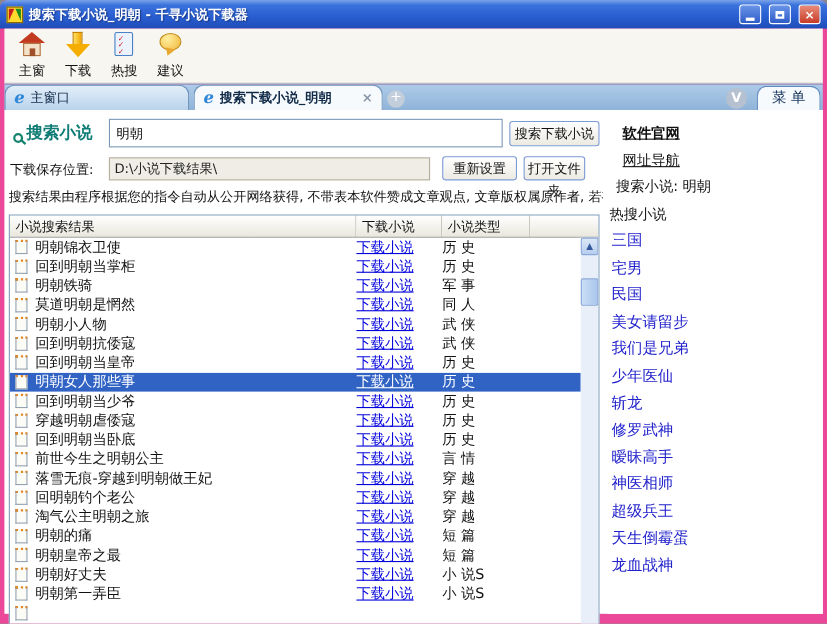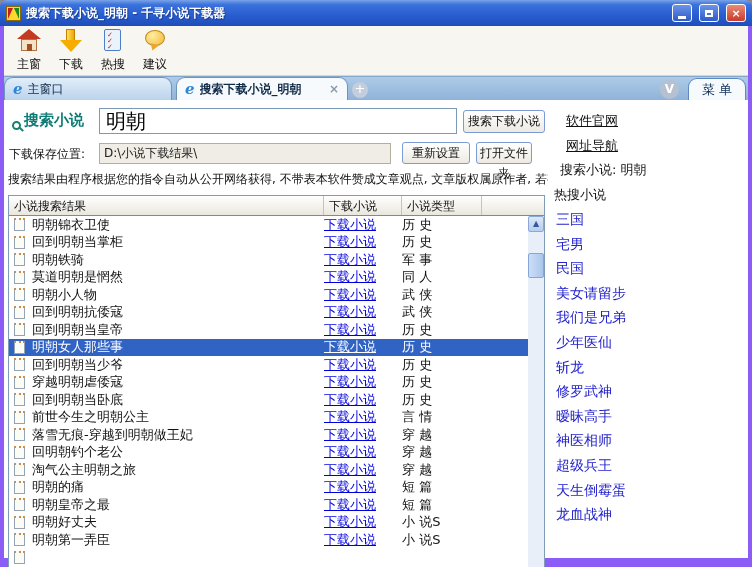--- a/index.html
+++ b/index.html
@@ -1,17 +1,17 @@
 <!DOCTYPE html>
 <html><head>
 <meta charset="utf-8">
 <style>
   html,body{margin:0;padding:0;background:#888;}
   *{box-sizing:border-box;font-family:"DejaVu Sans","Liberation Sans",sans-serif;}
-  #app{position:relative;width:752px;height:567px;background:#8b5cf6;overflow:hidden;
+  #app{position:relative;width:752px;height:567px;background:#ec4899;overflow:hidden;
        border-radius:7px 7px 0 0;}
   
   .titlebar{position:absolute;left:0;top:0;width:752px;height:26px;
     background:linear-gradient(180deg,#7AA3E8 0%,#3A72DC 18%,#2A5FD2 55%,#1E4DB8 100%);
     display:flex;align-items:center;padding:0 6px;gap:5px;}
   .app-icon{width:15px;height:15px;background:#FFD92E;border:1px solid #8A6A00;position:relative;flex:0 0 auto;}
   .app-icon .tri-red{position:absolute;left:1px;top:1px;width:0;height:0;
     border-top:11px solid #C81E1E;border-right:5px solid transparent;}
   .app-icon .tri-green{position:absolute;right:1px;top:1px;width:0;height:0;
     border-top:11px solid #1E8A1E;border-left:5px solid transparent;}
@@ -65,21 +65,21 @@
     border:1px solid #5E88C0;border-bottom:none;border-radius:9px 9px 0 0;
     font-size:13px;color:#103058;text-align:center;line-height:21px;cursor:pointer;}
   
   .content{position:absolute;left:4px;top:100px;width:744px;height:458px;background:#fff;}
   .search-label{position:absolute;left:8px;top:11px;display:flex;align-items:flex-end;gap:3px;
     color:#0E7C74;font-weight:bold;font-size:15px;}
   .mag{width:9px;height:9px;border:2px solid #15836E;border-radius:50%;position:relative;display:inline-block;}
   .mag::after{content:"";position:absolute;width:6px;height:2px;background:#15836E;
     transform:rotate(42deg);right:-5px;bottom:-2px;}
   .search-input{position:absolute;left:95px;top:8px;width:358px;height:26px;border:1px solid #7A9AB8;
-    font-size:20px;padding:0 6px;outline:none;}
+    font-size:12px;padding:0 6px;outline:none;}
   .btn{position:absolute;background:linear-gradient(180deg,#FFFFFF,#ECEAE2);border:1px solid #7C9AD4;
     border-radius:3px;font-size:12px;color:#111;text-align:center;cursor:pointer;}
   .btn-search{left:459px;top:10px;width:82px;height:23px;line-height:21px;}
   .save-label{position:absolute;left:5px;top:46px;font-size:12px;color:#111;}
   .path-box{position:absolute;left:95px;top:43px;width:292px;height:21px;background:#EFEDE5;
     border:1px solid #B4AE9E;font-size:12px;line-height:19px;padding:0 4px;color:#222;
     white-space:nowrap;overflow:hidden;}
   .btn-reset{left:398px;top:42px;width:68px;height:22px;line-height:20px;}
   .btn-open{left:472px;top:42px;width:56px;height:22px;line-height:20px;}
   .disclaimer{position:absolute;left:4px;top:71px;width:540px;font-size:12px;color:#111;
@@ -335,21 +335,21 @@
   </div>
         </div>
       <div class="vscroll">
         <div class="sbtn up">▲</div>
         <div class="sthumb"></div>
         <div class="sbtn down">▼</div>
       </div>
     </div>
 
     <div class="sidebar">
-      <a class="side-link" style="top:12px;">软件官网</a>
+      <a class="side-link" style="top:12px;font-weight:bold;">软件官网</a>
       <a class="side-link" style="top:37px;">网址导航</a>
       <div class="side-text" style="left:8px;top:61px;">搜索小说: 明朝</div>
       <div class="side-text" style="left:2px;top:86px;">热搜小说</div>
       <div class="hot-list">
           <a class="hot-item">三国</a>
           <a class="hot-item">宅男</a>
           <a class="hot-item">民国</a>
           <a class="hot-item">美女请留步</a>
           <a class="hot-item">我们是兄弟</a>
           <a class="hot-item">少年医仙</a>

